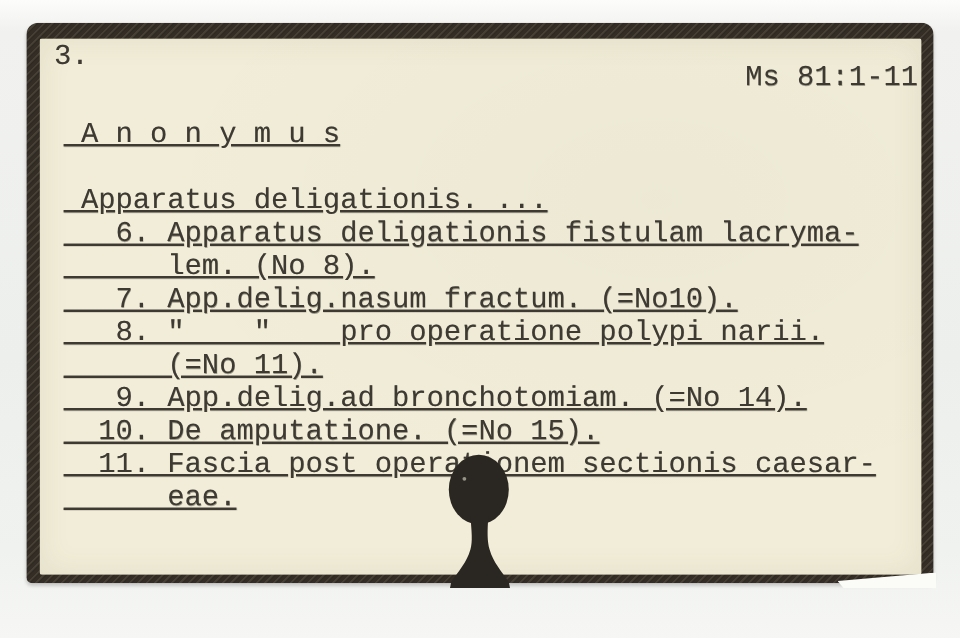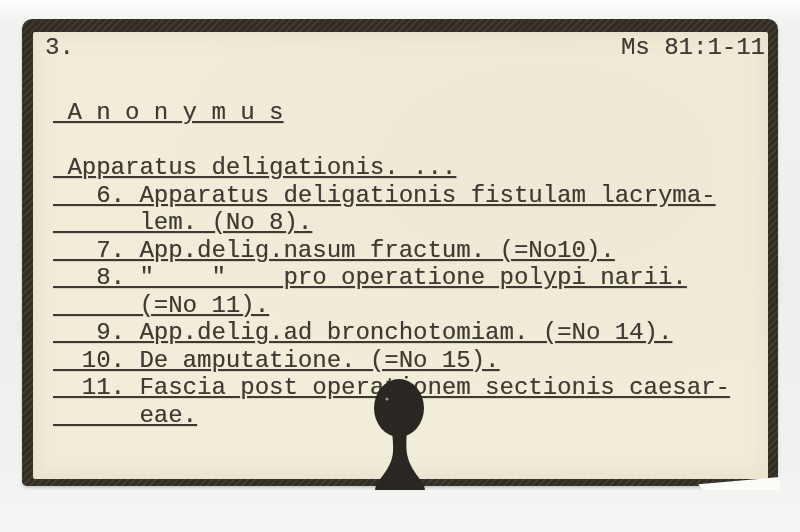--- a/index.html
+++ b/index.html
@@ -50,21 +50,21 @@
   }
   .card-number {
     position: absolute;
     left: 12px;
     top: 2px;
     line-height: 27px;
   }
   .shelfmark {
     position: absolute;
     right: 3px;
-    top: 2px;
+    top: 20px;
     line-height: 27px;
     margin-left: 16px;
   }
   pre.typed-body {
     position: absolute;
     left: 20px;
     top: 67px;
     margin: 0;
     font-family: inherit;
     font-size: 24px;

